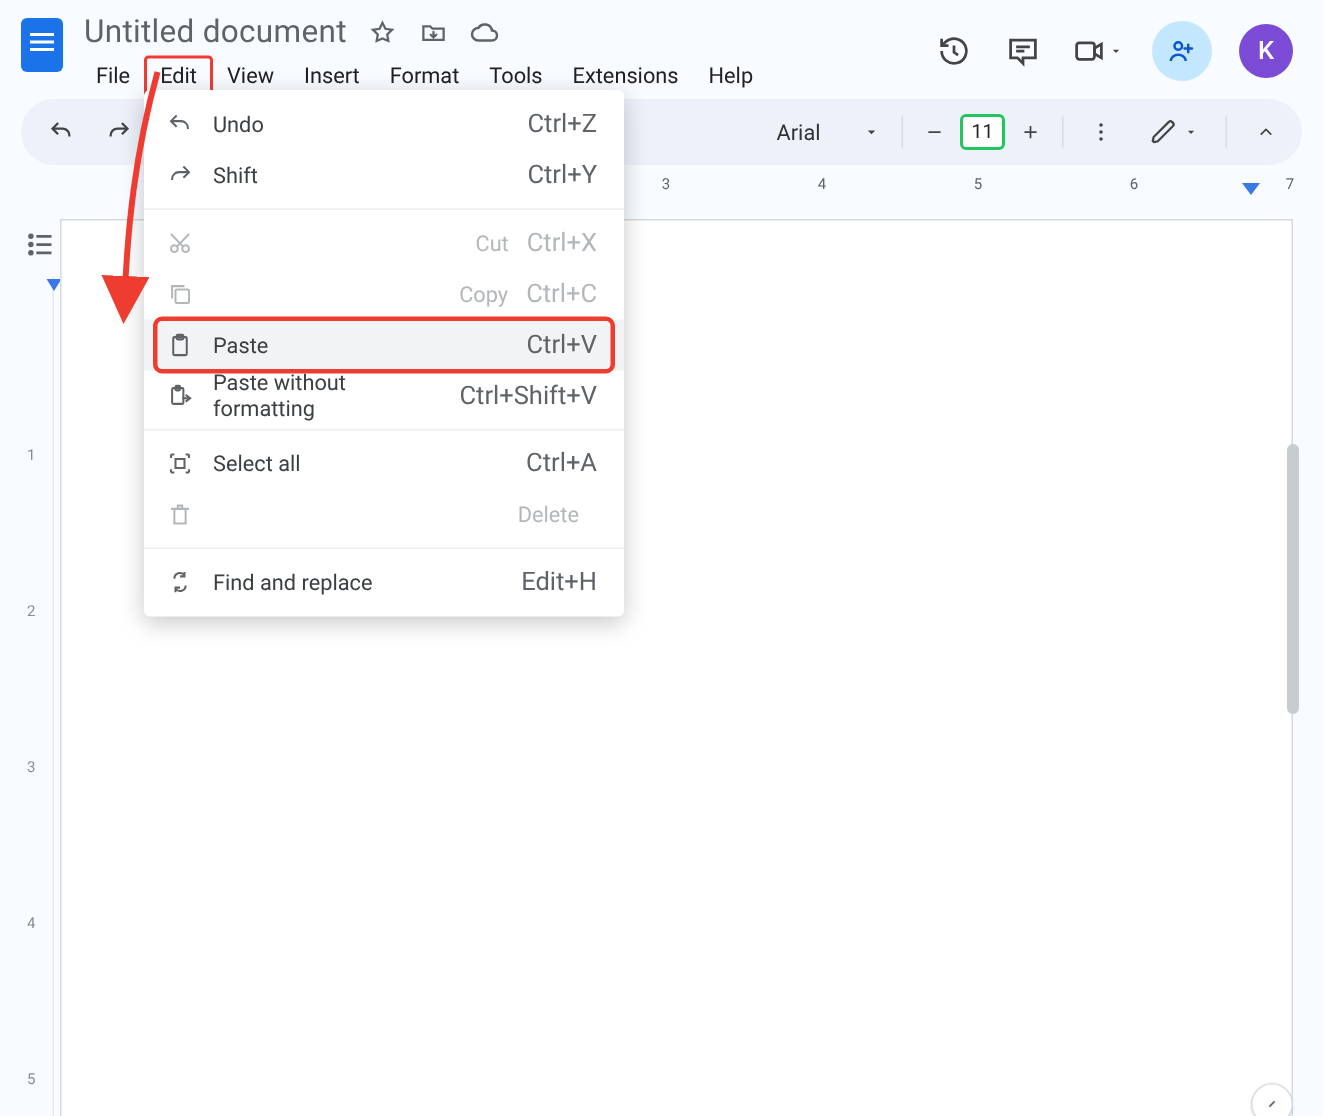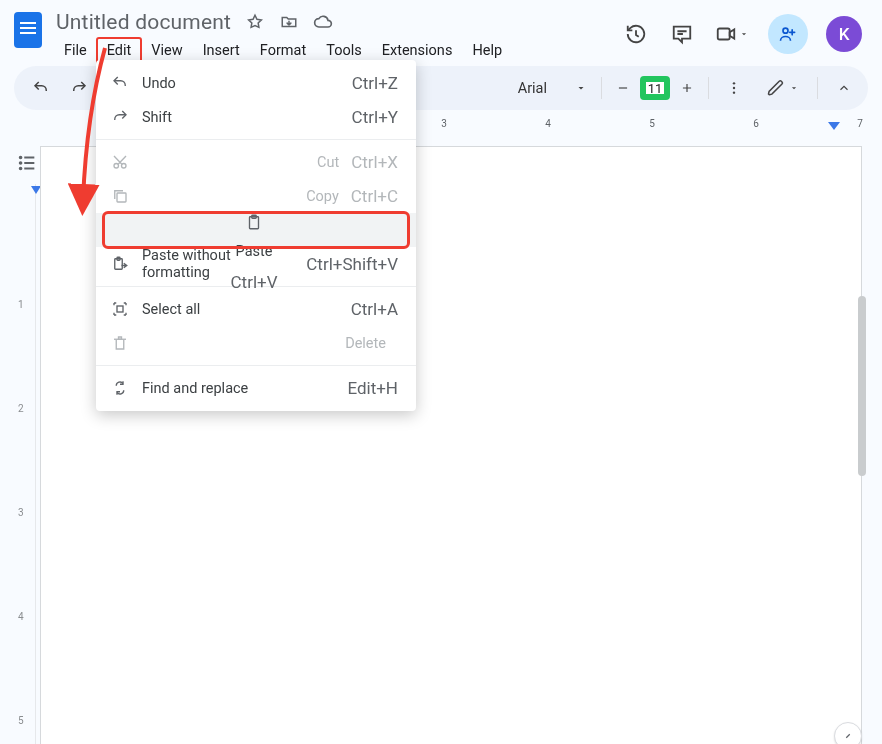--- a/index.html
+++ b/index.html
@@ -50,21 +50,21 @@
     border-radius:22px;
     display:flex; align-items:center;
     padding:0 6px 0 12px; gap:8px;
     color:#444;
   }
   .tbtn{ width:30px; height:30px; display:flex; align-items:center; justify-content:center; border-radius:6px; color:#444;}
   .tool-gap{ flex:1; }
   .font-block{ display:flex; align-items:center; gap:20px; padding:0 4px; }
   .font-name{ font-size:14.5px; color:#333; padding:4px 8px 4px 2px;}
   .size-block{ display:flex; align-items:center; gap:6px;}
-  .size-input{ width:30px; height:24px; border:6px solid #22c55e; border-radius:4px; text-align:center; font-size:13px; background:#fff; color:#222;}
+  .size-input{ width:30px; height:24px; border:2px solid #22c55e; border-radius:4px; text-align:center; font-size:13px; background:#fff; color:#222;}
   .divider{ width:1px; height:22px; background:var(--outline); margin:0 2px;}
   .pill-right{ display:flex; align-items:center; gap:6px; margin-left:auto;}
   .pen-chip{ display:flex; align-items:center; gap:4px; padding:4px 10px; border-radius:6px;}
   .collapse{ width:36px; height:36px; border-radius:50%; display:flex; align-items:center; justify-content:center;}
 
   
   .ruler{ height:20px; margin:6px 14px 0 34px; position:relative; color:#5f6368; font-size:10px; user-select:none; overflow:hidden;}
   .ruler .scale{ position:absolute; inset:0; }
   .ruler .num{ position:absolute; top:2px; transform:translateX(-50%);}
   .tab-stop{ position:absolute; top:6px; width:0; height:0; border-left:6px solid transparent; border-right:6px solid transparent; border-top:8px solid #3b78e7; }
@@ -95,21 +95,21 @@
   .menu .row .label{ flex:1;}
   .menu .row .accel{ color:#5f6368; font-size:17px;}
   .menu .row.disabled{ color:var(--text-faded);text-align:right;}
   .menu .row.disabled .micon, .menu .row.disabled .accel{ color:var(--text-faded);}
   .menu hr{ border:none; border-top:1px solid #ebedef; margin:5px 0;}
   .menu .row.highlight-red{ position:relative;}
   .menu .row.highlight-red::after{
     content:""; position:absolute; left:6px; right:6px; top:-2px; bottom:-2px;
     border:3px solid var(--red); border-radius:6px; pointer-events:none;
   }
-  .menu .row.hover{ background:#f1f3f4;flex-direction:column;}
+  .menu .row.hover{ background:#f1f3f4;}
 
   
   .annot-arrow{ position:absolute; left:55px; top:42px; z-index:60; pointer-events:none;}
 
   
   svg{ display:block; }
 </style>
 </head>
 <body>
 

